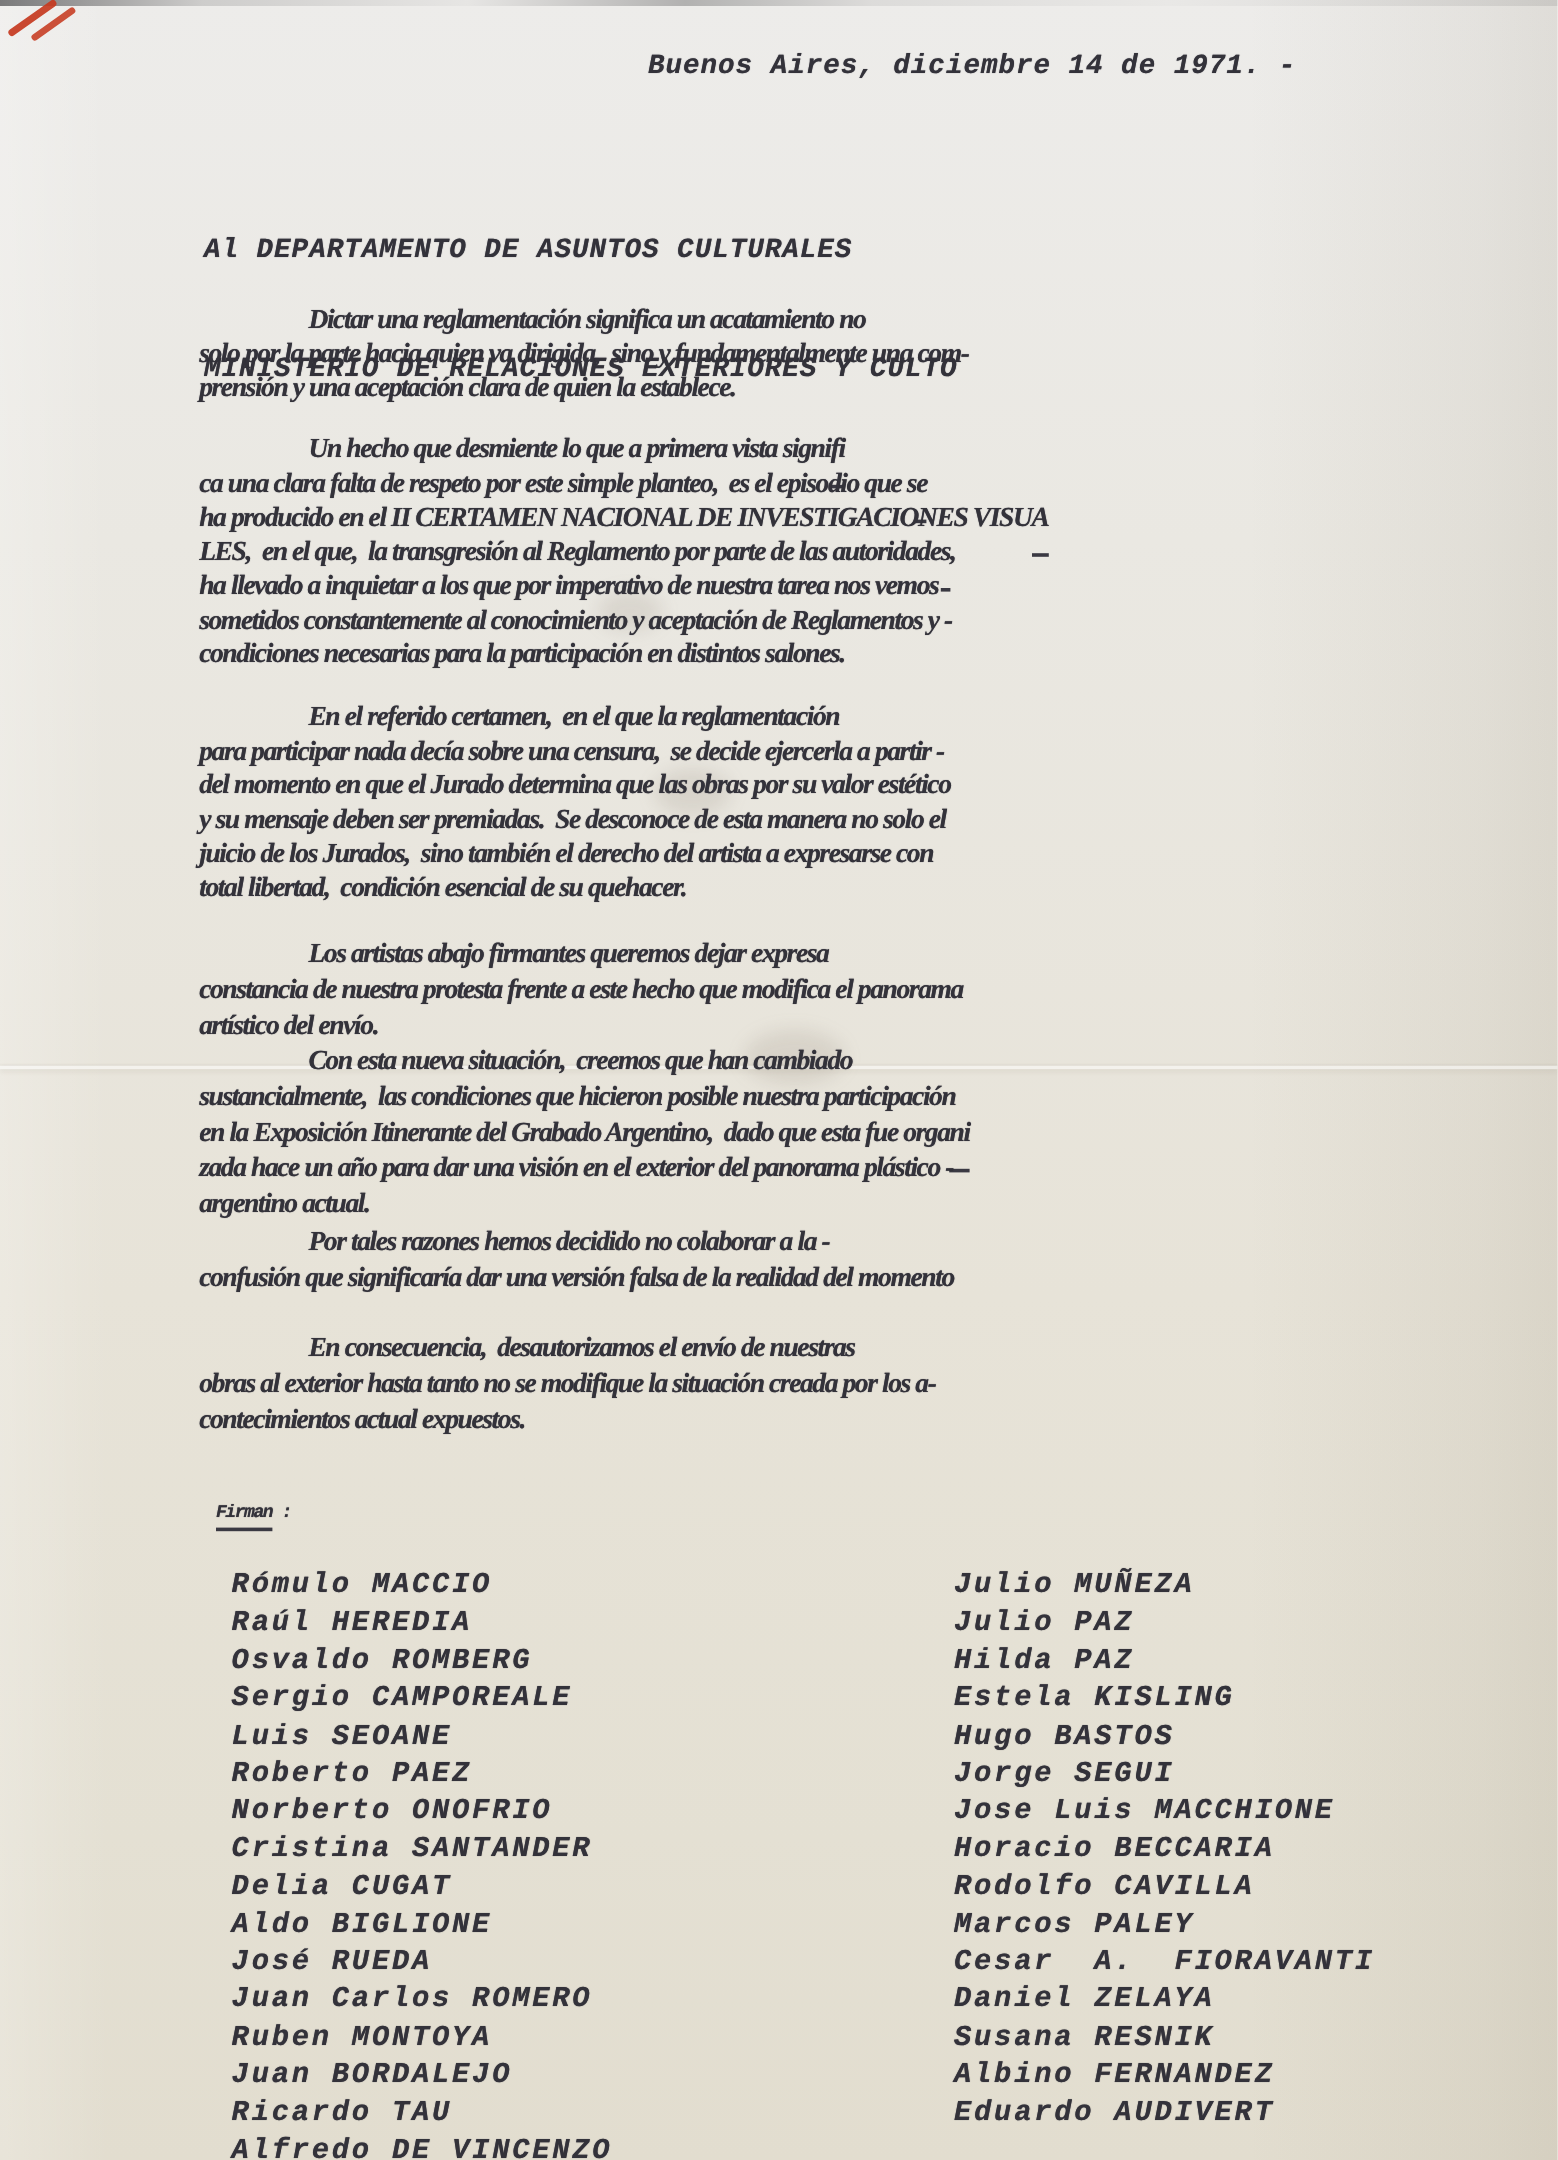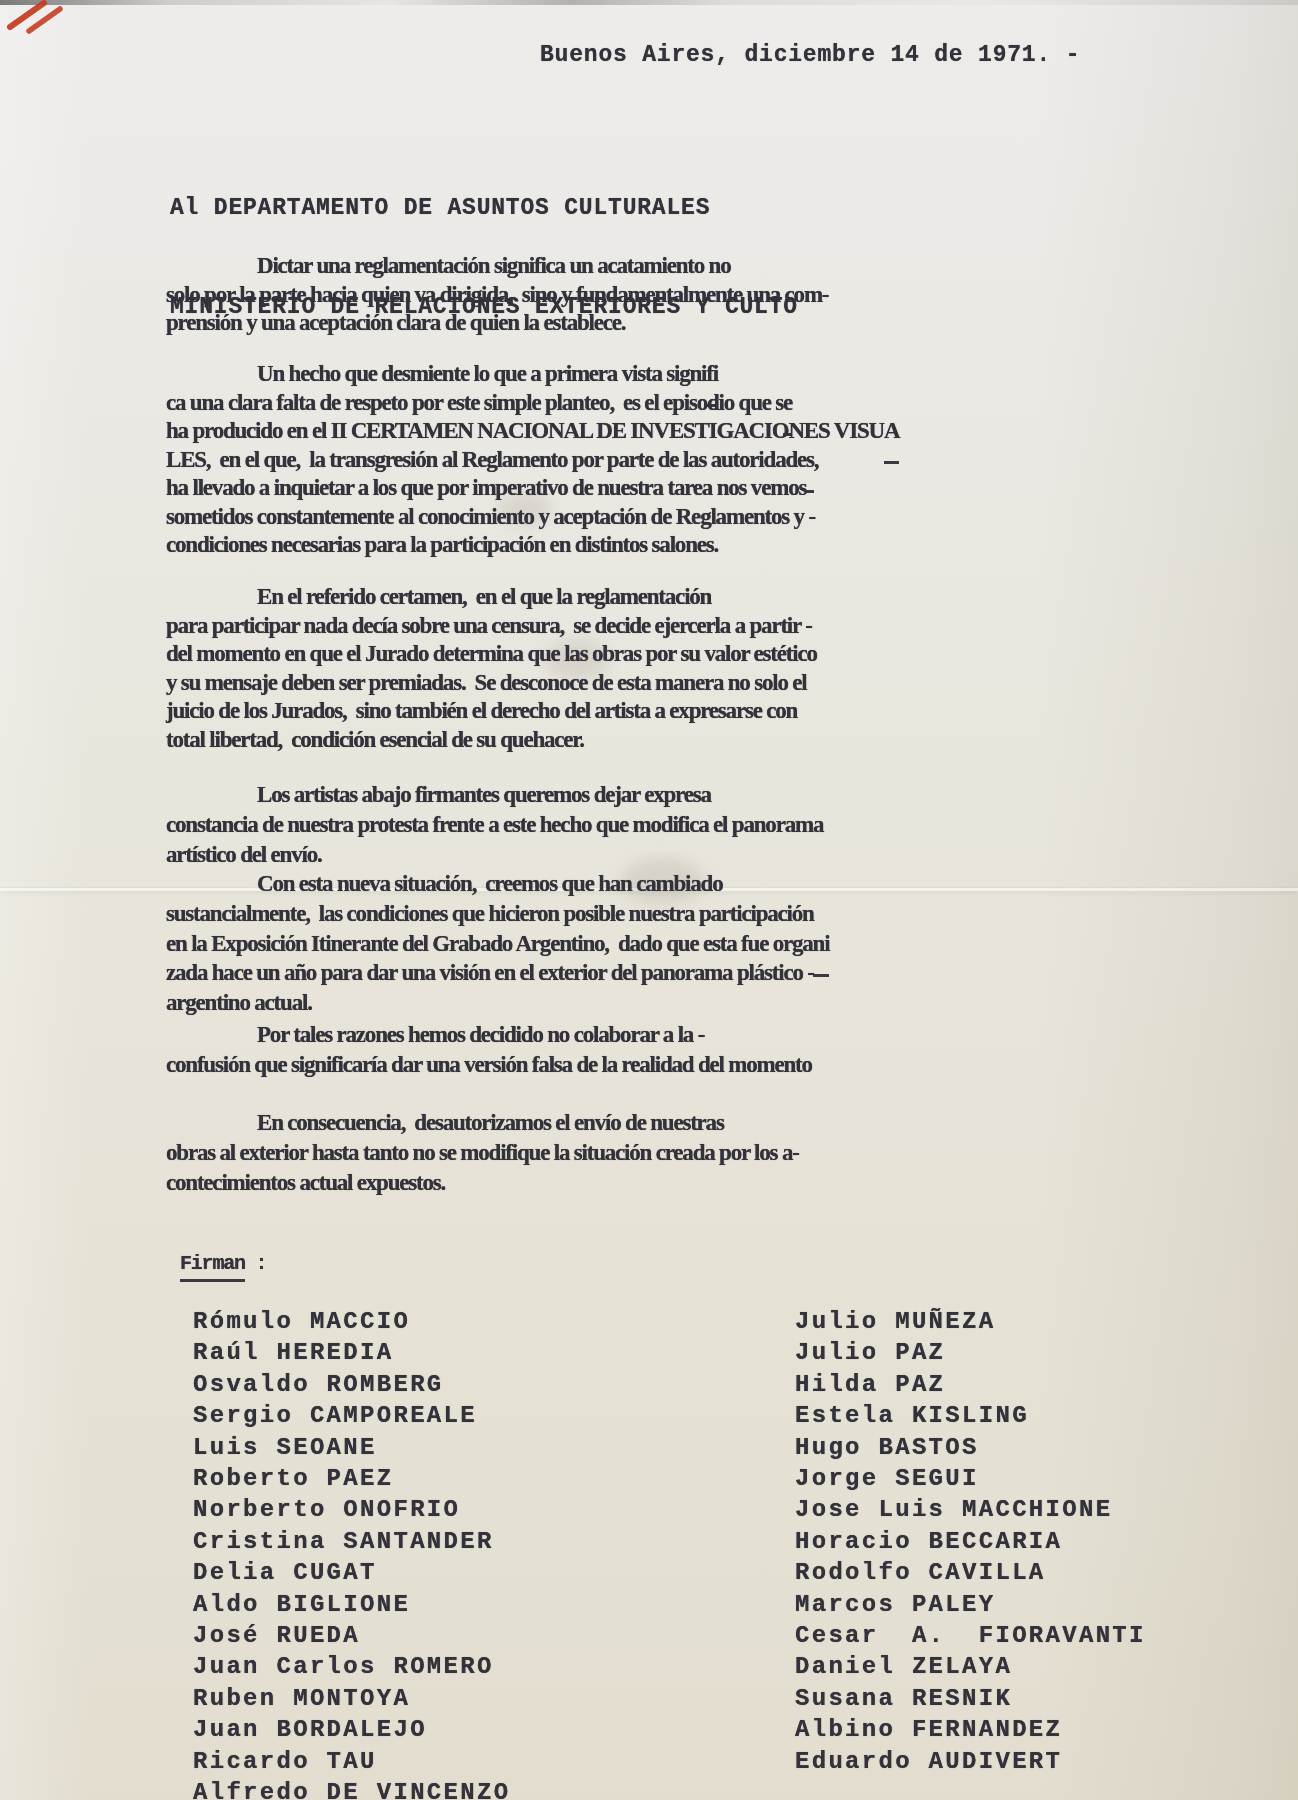--- a/index.html
+++ b/index.html
@@ -5,38 +5,38 @@
   html,body{margin:0;padding:0;}
   body{
     width:1298px;height:1800px;position:relative;overflow:hidden;
     background:
       linear-gradient(90deg, rgba(255,255,255,0.22) 0%, rgba(255,255,255,0) 7%),
       linear-gradient(90deg, rgba(0,0,0,0) 80%, rgba(110,98,72,0.07) 95%, rgba(110,98,72,0.11) 100%),
       linear-gradient(180deg,#edecea 0%, #eae8e2 25%, #e7e3d8 60%, #e4e0d3 85%, #e2ddcf 100%);
     font-family:"Liberation Mono","DejaVu Sans Mono",monospace;
     font-weight:700;color:#33323a;
   }
-  .txt{text-shadow:0 0 0.7px rgba(45,44,54,0.85);}
+  .txt{text-shadow:0 0 0.7px rgba(45,44,54,0.85);font-style:italic;}
   .top-edge{position:absolute;top:0;left:0;width:100%;height:5px;
     background:linear-gradient(90deg, rgba(25,25,28,0.55) 0%, rgba(25,25,28,0.15) 13%,
       rgba(25,25,28,0.03) 30%, rgba(25,25,28,0.28) 44%, rgba(25,25,28,0.08) 56%,
       rgba(25,25,28,0.02) 75%, rgba(25,25,28,0.10) 100%);}
   .corner-mark{position:absolute;top:0;left:2px;width:70px;height:40px;}
   .date{position:absolute;top:42px;left:540px;font-size:23px;letter-spacing:0.8px;white-space:pre;}
   .addr{position:absolute;top:126px;left:170px;font-size:23px;letter-spacing:0.8px;line-height:33px;white-space:pre;}
   .para{position:absolute;left:166px;font-size:23px;letter-spacing:-1.2px;line-height:28.5px;white-space:pre;font-family:Liberation Serif, serif;}
   .para:nth-child(1){top:252px}
   .para:nth-child(2){top:360px}
   .para:nth-child(3){top:583px}
   .para:nth-child(4){top:780px;line-height:29.8px}
   .para:nth-child(5){top:869px;line-height:29.8px}
   .para:nth-child(6){top:1020px;line-height:29.8px}
   .para:nth-child(7){top:1108px;line-height:29.8px}
   .u{border-bottom:3px solid #3a3942;padding-bottom:18px;}
-  .firman{position:absolute;top:1252px;left:180px;font-size:20px;letter-spacing:-1.2px;white-space:pre;text-align:center;}
+  .firman{position:absolute;top:1252px;left:180px;font-size:15px;letter-spacing:-1.2px;white-space:pre;text-align:center;}
   .firman .label{border-bottom:3px solid #3a3942;padding-bottom:4px;}
   .col{position:absolute;top:1306px;font-size:24px;letter-spacing:2.3px;line-height:31.4px;white-space:pre;}
   .col-left{left:193px}
   .col-right{left:795px}
   .crease{position:absolute;left:0;top:888px;width:100%;height:3px;
     background:rgba(255,255,255,0.5);
     box-shadow:0 2px 4px rgba(100,88,60,0.10), 0 -1px 2px rgba(100,88,60,0.06);}
   .smudge{position:absolute;border-radius:50%;filter:blur(7px);background:rgba(118,108,92,0.14);}
   .smudge.s1{left:545px;top:640px;width:64px;height:40px;}
   .smudge.s2{left:620px;top:858px;width:84px;height:46px;}

